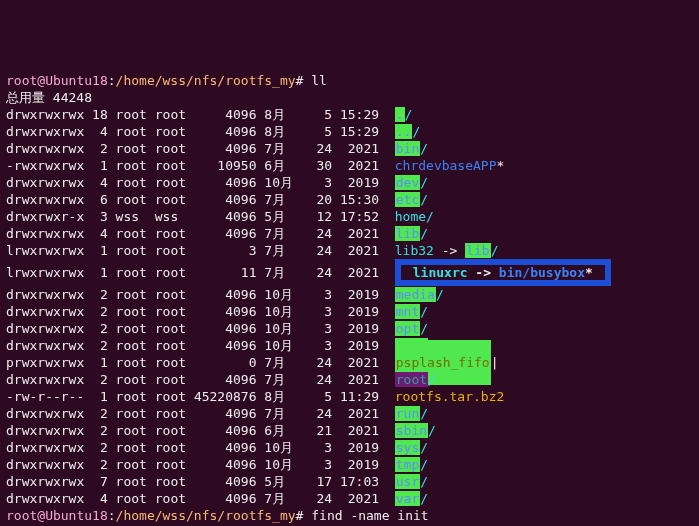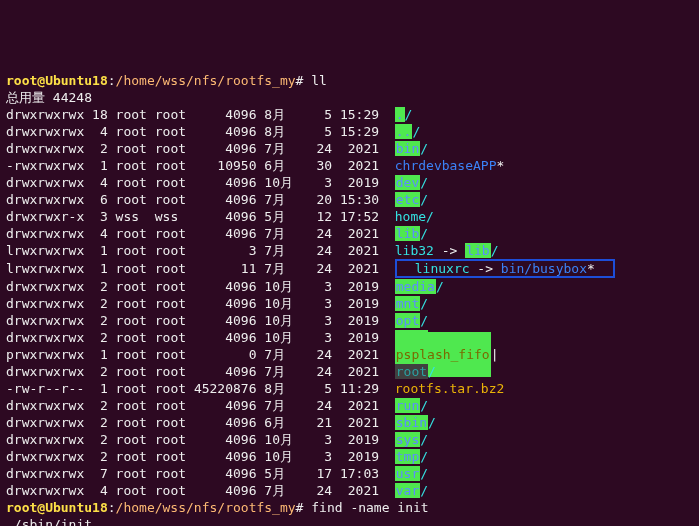--- a/index.html
+++ b/index.html
@@ -9,34 +9,35 @@
     font-family: "DejaVu Sans Mono", "Courier New", monospace;
     font-size: 13px;
     line-height: 17px;
     color: #d0d0d0;
     width: 699px;
     height: 526px;
     box-sizing: border-box;
     overflow: hidden;
     white-space: pre;
   }
-  .prompt-user { color: #fde047; font-weight: bold; }
+  .prompt-user { color: #f9a8d4; }
   .prompt-path { color: #fdba74; }
   .white  { color: #eeeeee; }
   .cyan   { color: #34e2e2; }
   .green  { color: #3b82f6; }
   .red    { color: #eab308; }
   .bg-green-block { background: #4fe84f; color: #5c8cff; padding: 0 1px; }
-  .bg-green-cyan  { background: #404040; color: #2aa1a1; padding: 0 1px; }
+  .bg-green-cyan  { background: #701a75; color: #2aa1a1; padding: 0 1px; }
   .bg-green-yellow{ background: #4fe84f; color: #7a6a00; padding: 15px 1px; }
   .redbox {
-    border: 2px solid #1d4ed8;
-    padding: 0 18px;
+    border: 6px solid #1d4ed8;
+    padding: 0 12px;
     display: inline-block;
     line-height: 15px;
+    font-weight: bold;
   }
   .row { display: block; }
 </style>
 </head>
 <body>
 
 
 
 <div id="out"><span class="row"><span class="prompt-user">root@Ubuntu18</span><span class="white">:</span><span class="prompt-path">/home/wss/nfs/rootfs_my</span><span class="white">#</span><span class="white"> ll</span></span><span class="row white">总用量 44248</span><span class="row"><span class="white">drwxrwxrwx</span><span class="white"> 18 </span><span class="white">root root </span><span class="white">    4096 </span><span class="white">8月   </span><span class="white">  5 </span><span class="white">15:29  </span><span class="bg-green-block">.</span><span class="cyan">/</span></span><span class="row"><span class="white">drwxrwxrwx</span><span class="white">  4 </span><span class="white">root root </span><span class="white">    4096 </span><span class="white">8月   </span><span class="white">  5 </span><span class="white">15:29  </span><span class="bg-green-block">..</span><span class="cyan">/</span></span><span class="row"><span class="white">drwxrwxrwx</span><span class="white">  2 </span><span class="white">root root </span><span class="white">    4096 </span><span class="white">7月   </span><span class="white"> 24 </span><span class="white"> 2021  </span><span class="bg-green-block">bin</span><span class="cyan">/</span></span><span class="row"><span class="white">-rwxrwxrwx</span><span class="white">  1 </span><span class="white">root root </span><span class="white">   10950 </span><span class="white">6月   </span><span class="white"> 30 </span><span class="white"> 2021  </span><span class="green">chrdevbaseAPP</span><span class="white">*</span></span><span class="row"><span class="white">drwxrwxrwx</span><span class="white">  4 </span><span class="white">root root </span><span class="white">    4096 </span><span class="white">10月  </span><span class="white">  3 </span><span class="white"> 2019  </span><span class="bg-green-block">dev</span><span class="cyan">/</span></span><span class="row"><span class="white">drwxrwxrwx</span><span class="white">  6 </span><span class="white">root root </span><span class="white">    4096 </span><span class="white">7月   </span><span class="white"> 20 </span><span class="white">15:30  </span><span class="bg-green-block">etc</span><span class="cyan">/</span></span><span class="row"><span class="white">drwxrwxr-x</span><span class="white">  3 </span><span class="white">wss  wss  </span><span class="white">    4096 </span><span class="white">5月   </span><span class="white"> 12 </span><span class="white">17:52  </span><span class="cyan">home</span><span class="cyan">/</span></span><span class="row"><span class="white">drwxrwxrwx</span><span class="white">  4 </span><span class="white">root root </span><span class="white">    4096 </span><span class="white">7月   </span><span class="white"> 24 </span><span class="white"> 2021  </span><span class="bg-green-block">lib</span><span class="cyan">/</span></span><span class="row"><span class="white">lrwxrwxrwx</span><span class="white">  1 </span><span class="white">root root </span><span class="white">       3 </span><span class="white">7月   </span><span class="white"> 24 </span><span class="white"> 2021  </span><span class="cyan">lib32</span><span class="white"> -&gt; </span><span class="bg-green-block">lib</span><span class="cyan">/</span></span><span class="row"><span class="white">lrwxrwxrwx</span><span class="white">  1 </span><span class="white">root root </span><span class="white">      11 </span><span class="white">7月   </span><span class="white"> 24 </span><span class="white"> 2021  </span><span class="redbox"><span class="cyan">linuxrc</span><span class="white"> -&gt; </span><span class="green">bin/busybox</span><span class="white">*</span></span></span><span class="row"><span class="white">drwxrwxrwx</span><span class="white">  2 </span><span class="white">root root </span><span class="white">    4096 </span><span class="white">10月  </span><span class="white">  3 </span><span class="white"> 2019  </span><span class="bg-green-block">media</span><span class="cyan">/</span></span><span class="row"><span class="white">drwxrwxrwx</span><span class="white">  2 </span><span class="white">root root </span><span class="white">    4096 </span><span class="white">10月  </span><span class="white">  3 </span><span class="white"> 2019  </span><span class="bg-green-block">mnt</span><span class="cyan">/</span></span><span class="row"><span class="white">drwxrwxrwx</span><span class="white">  2 </span><span class="white">root root </span><span class="white">    4096 </span><span class="white">10月  </span><span class="white">  3 </span><span class="white"> 2019  </span><span class="bg-green-block">opt</span><span class="cyan">/</span></span><span class="row"><span class="white">drwxrwxrwx</span><span class="white">  2 </span><span class="white">root root </span><span class="white">    4096 </span><span class="white">10月  </span><span class="white">  3 </span><span class="white"> 2019  </span><span class="bg-green-block">proc</span><span class="cyan">/</span></span><span class="row"><span class="white">prwxrwxrwx</span><span class="white">  1 </span><span class="white">root root </span><span class="white">       0 </span><span class="white">7月   </span><span class="white"> 24 </span><span class="white"> 2021  </span><span class="bg-green-yellow">psplash_fifo</span><span class="white">|</span></span><span class="row"><span class="white">drwxrwxrwx</span><span class="white">  2 </span><span class="white">root root </span><span class="white">    4096 </span><span class="white">7月   </span><span class="white"> 24 </span><span class="white"> 2021  </span><span class="bg-green-cyan">root</span><span class="cyan">/</span></span><span class="row"><span class="white">-rw-r--r--</span><span class="white">  1 </span><span class="white">root root </span><span class="white">45220876 </span><span class="white">8月   </span><span class="white">  5 </span><span class="white">11:29  </span><span class="red">rootfs.tar.bz2</span></span><span class="row"><span class="white">drwxrwxrwx</span><span class="white">  2 </span><span class="white">root root </span><span class="white">    4096 </span><span class="white">7月   </span><span class="white"> 24 </span><span class="white"> 2021  </span><span class="bg-green-block">run</span><span class="cyan">/</span></span><span class="row"><span class="white">drwxrwxrwx</span><span class="white">  2 </span><span class="white">root root </span><span class="white">    4096 </span><span class="white">6月   </span><span class="white"> 21 </span><span class="white"> 2021  </span><span class="bg-green-block">sbin</span><span class="cyan">/</span></span><span class="row"><span class="white">drwxrwxrwx</span><span class="white">  2 </span><span class="white">root root </span><span class="white">    4096 </span><span class="white">10月  </span><span class="white">  3 </span><span class="white"> 2019  </span><span class="bg-green-block">sys</span><span class="cyan">/</span></span><span class="row"><span class="white">drwxrwxrwx</span><span class="white">  2 </span><span class="white">root root </span><span class="white">    4096 </span><span class="white">10月  </span><span class="white">  3 </span><span class="white"> 2019  </span><span class="bg-green-block">tmp</span><span class="cyan">/</span></span><span class="row"><span class="white">drwxrwxrwx</span><span class="white">  7 </span><span class="white">root root </span><span class="white">    4096 </span><span class="white">5月   </span><span class="white"> 17 </span><span class="white">17:03  </span><span class="bg-green-block">usr</span><span class="cyan">/</span></span><span class="row"><span class="white">drwxrwxrwx</span><span class="white">  4 </span><span class="white">root root </span><span class="white">    4096 </span><span class="white">7月   </span><span class="white"> 24 </span><span class="white"> 2021  </span><span class="bg-green-block">var</span><span class="cyan">/</span></span><span class="row"><span class="prompt-user">root@Ubuntu18</span><span class="white">:</span><span class="prompt-path">/home/wss/nfs/rootfs_my</span><span class="white">#</span><span class="white"> find -name init</span></span><span class="row white">./sbin/init</span></div>
 

